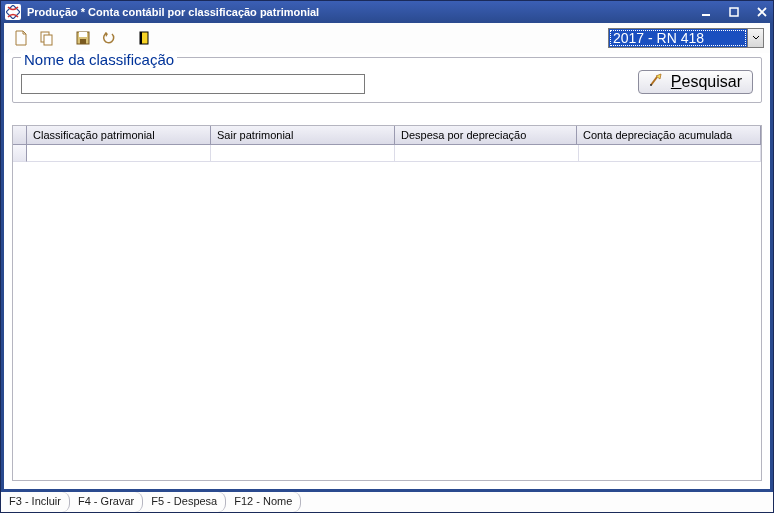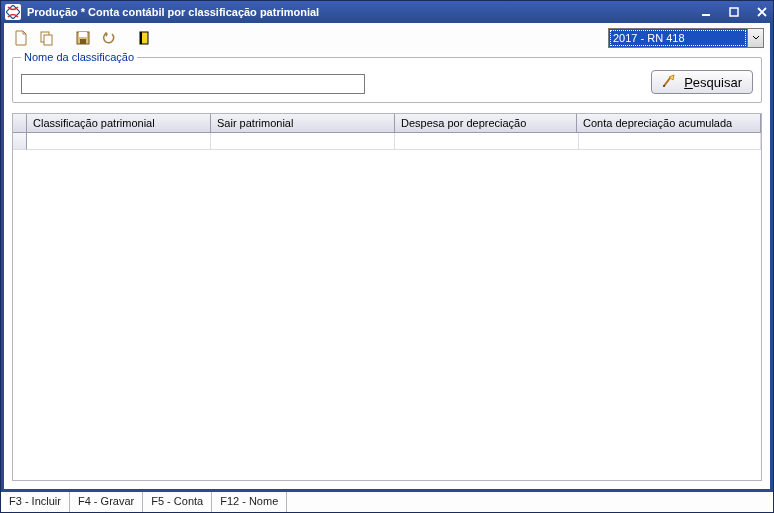--- a/index.html
+++ b/index.html
@@ -91,21 +91,21 @@
   .toolbar .combo-wrap {
     margin-left: auto;
     display: flex; align-items: center;
   }
   .combo {
     width: 156px; height: 20px;
     border: 1px solid #7a7a7a;
     background: #fff;
     display: flex;
     align-items: stretch;
-    font-size: 11px;
+    font-size: 14px;
   }
   .combo .combo-text {
     flex: 1 1 auto;
     background: var(--combo-selected-bg);
     color: var(--combo-selected-fg);
     padding: 2px 4px;
     outline: 1px dotted #fff;
     outline-offset: -2px;
     line-height: 14px;
   }
@@ -126,45 +126,45 @@
     height: 46px;
     display: flex;
     align-items: flex-end;
   }
   .search-panel .label {
     position: absolute;
     top: -7px; left: 8px;
     background: #fff;
     color: var(--label-color);
     padding: 0 3px;
-    font-size: 11px;
+    font-size: 15px;
   }
   .search-panel input[type=text] {
     width: 344px; height: 20px;
     border: 1px solid #7a7a7a;
     padding: 2px 4px;
     font-family: inherit; font-size: 11px;
   }
   .search-panel .pesq-btn {
     margin-left: auto;
     height: 24px;
     padding: 0 10px;
     border: 1px solid #8c8c9c;
     border-radius: 4px;
     background: linear-gradient(to bottom,#fdfdfd,#e4e4ec);
     display: flex; align-items: center; gap: 6px;
     cursor: pointer;
-    font-size: 13px;
+    font-size: 16px;
   }
   .search-panel .pesq-btn .uline { text-decoration: underline; }
 
   
   .grid-wrap {
     flex: 1 1 auto;
-    margin: 4px 8px 8px 8px;
+    margin: 16px 8px 8px 8px;
     border: 1px solid #b5b5c0;
     display: flex;
     flex-direction: column;
     min-height: 0;
     background: #fff;
     text-align: center;
   }
   .grid-header {
     display: flex;
     height: 19px;
@@ -208,20 +208,21 @@
     background: #fdfdfd;
     display: flex;
     align-items: stretch;
     font-size: 11px;
     color: #222;
     padding: 0;
   }
   .statusbar .cell {
     padding: 3px 8px;
     border-right: 1px solid #b5b5c0;
+    border-radius: 8px;
   }
   .statusbar .cell.last { border-right: none; flex:1; }
 
   svg { pointer-events: none; }
 </style>
 </head>
 <body>
 
 <div class="window">
 
@@ -338,18 +339,18 @@
           </div>
         </div>
       </div>
     </div>
 
   </div>
 
   <div class="statusbar">
     <div class="cell">F3 - Incluir</div>
     <div class="cell">F4 - Gravar</div>
-    <div class="cell">F5 - Conta</div>
+    <div class="cell">F5 - Despesa</div>
     <div class="cell">F12 - Nome</div>
     <div class="cell last"></div>
   </div>
 
 </div>
 
 </body></html>

